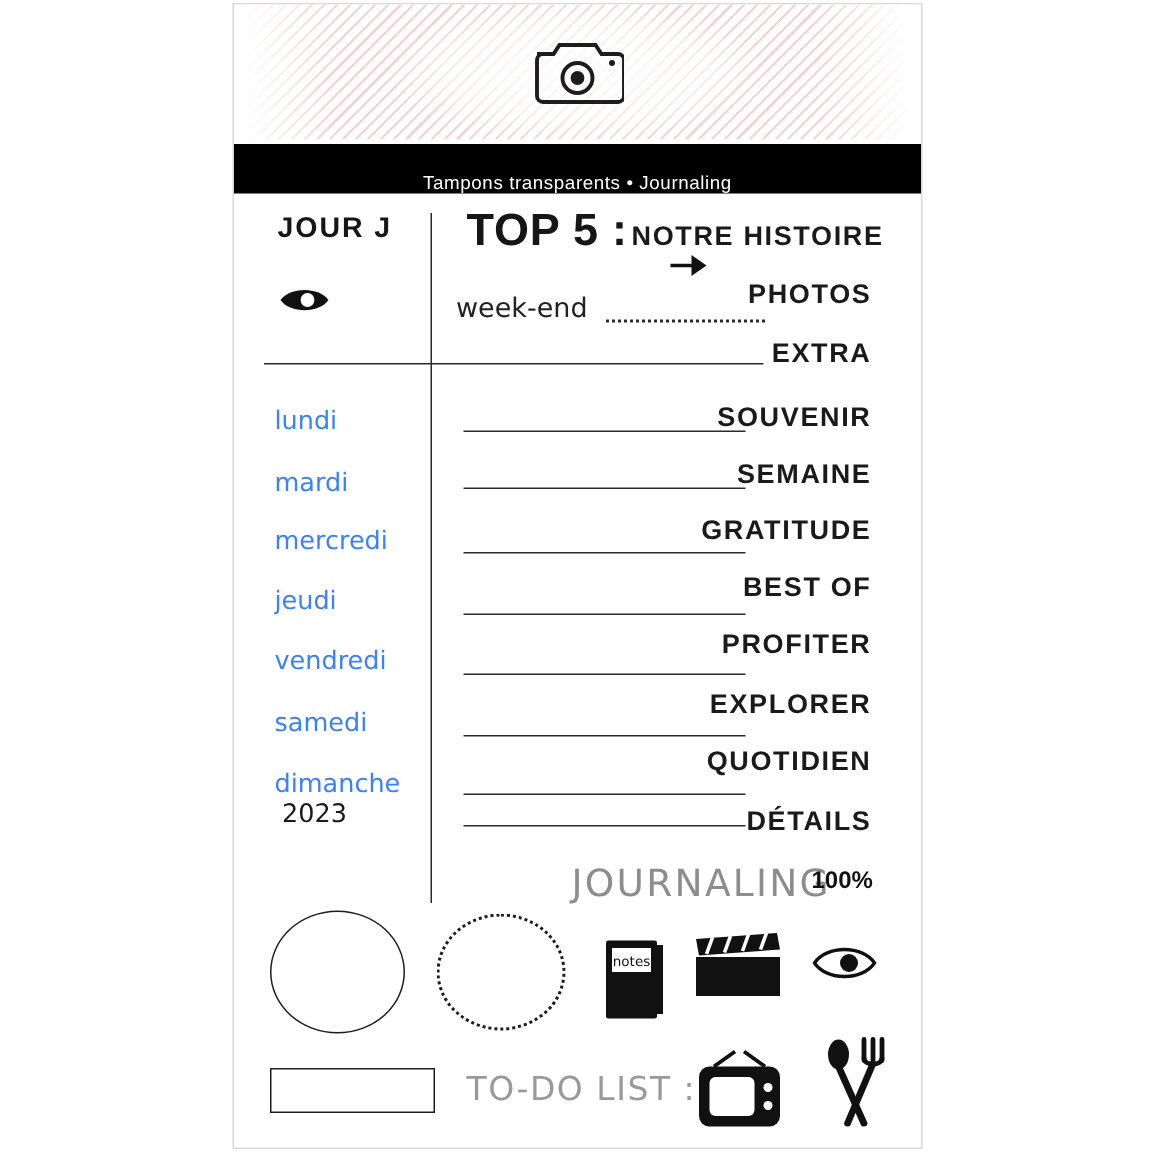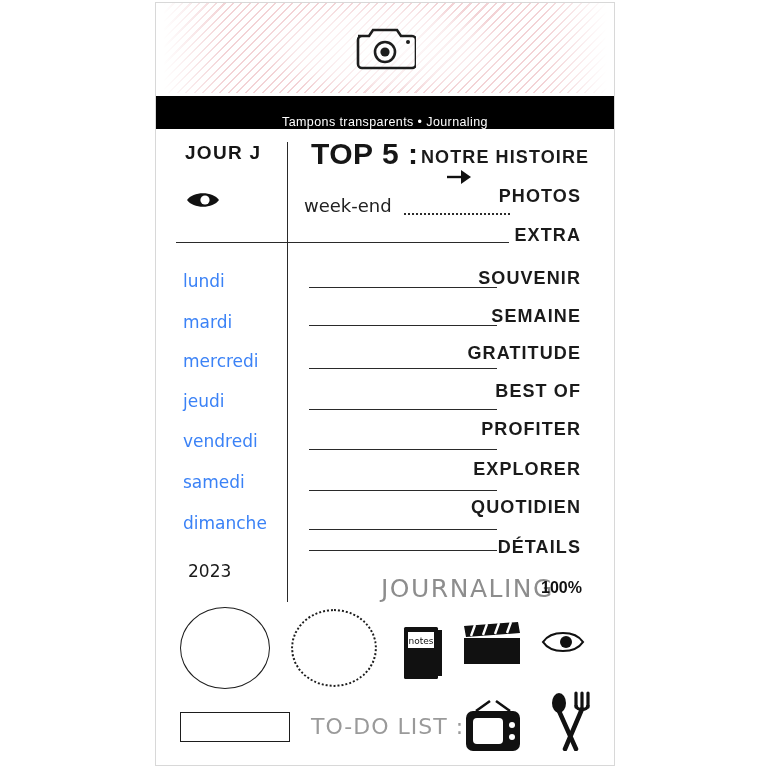--- a/index.html
+++ b/index.html
@@ -276,21 +276,21 @@
     <div class="h-rule"></div>
 
     
     <div class="t day" style="top:142px;">lundi</div>
     <div class="t day" style="top:183px;">mardi</div>
     <div class="t day" style="top:222px;">mercredi</div>
     <div class="t day" style="top:262px;">jeudi</div>
     <div class="t day" style="top:302px;">vendredi</div>
     <div class="t day" style="top:343px;">samedi</div>
     <div class="t day" style="top:384px;">dimanche</div>
-    <div class="t year" style="top:432px;">2023</div>
+    <div class="t year" style="top:404px;">2023</div>
 
     
     <div class="wline" style="top:158px;"></div>
     <div class="wline" style="top:196px;"></div>
     <div class="wline" style="top:239px;"></div>
     <div class="wline" style="top:280px;"></div>
     <div class="wline" style="top:320px;"></div>
     <div class="wline" style="top:361px;"></div>
     <div class="wline" style="top:400px;"></div>
     <div class="wline" style="top:421px;"></div>

